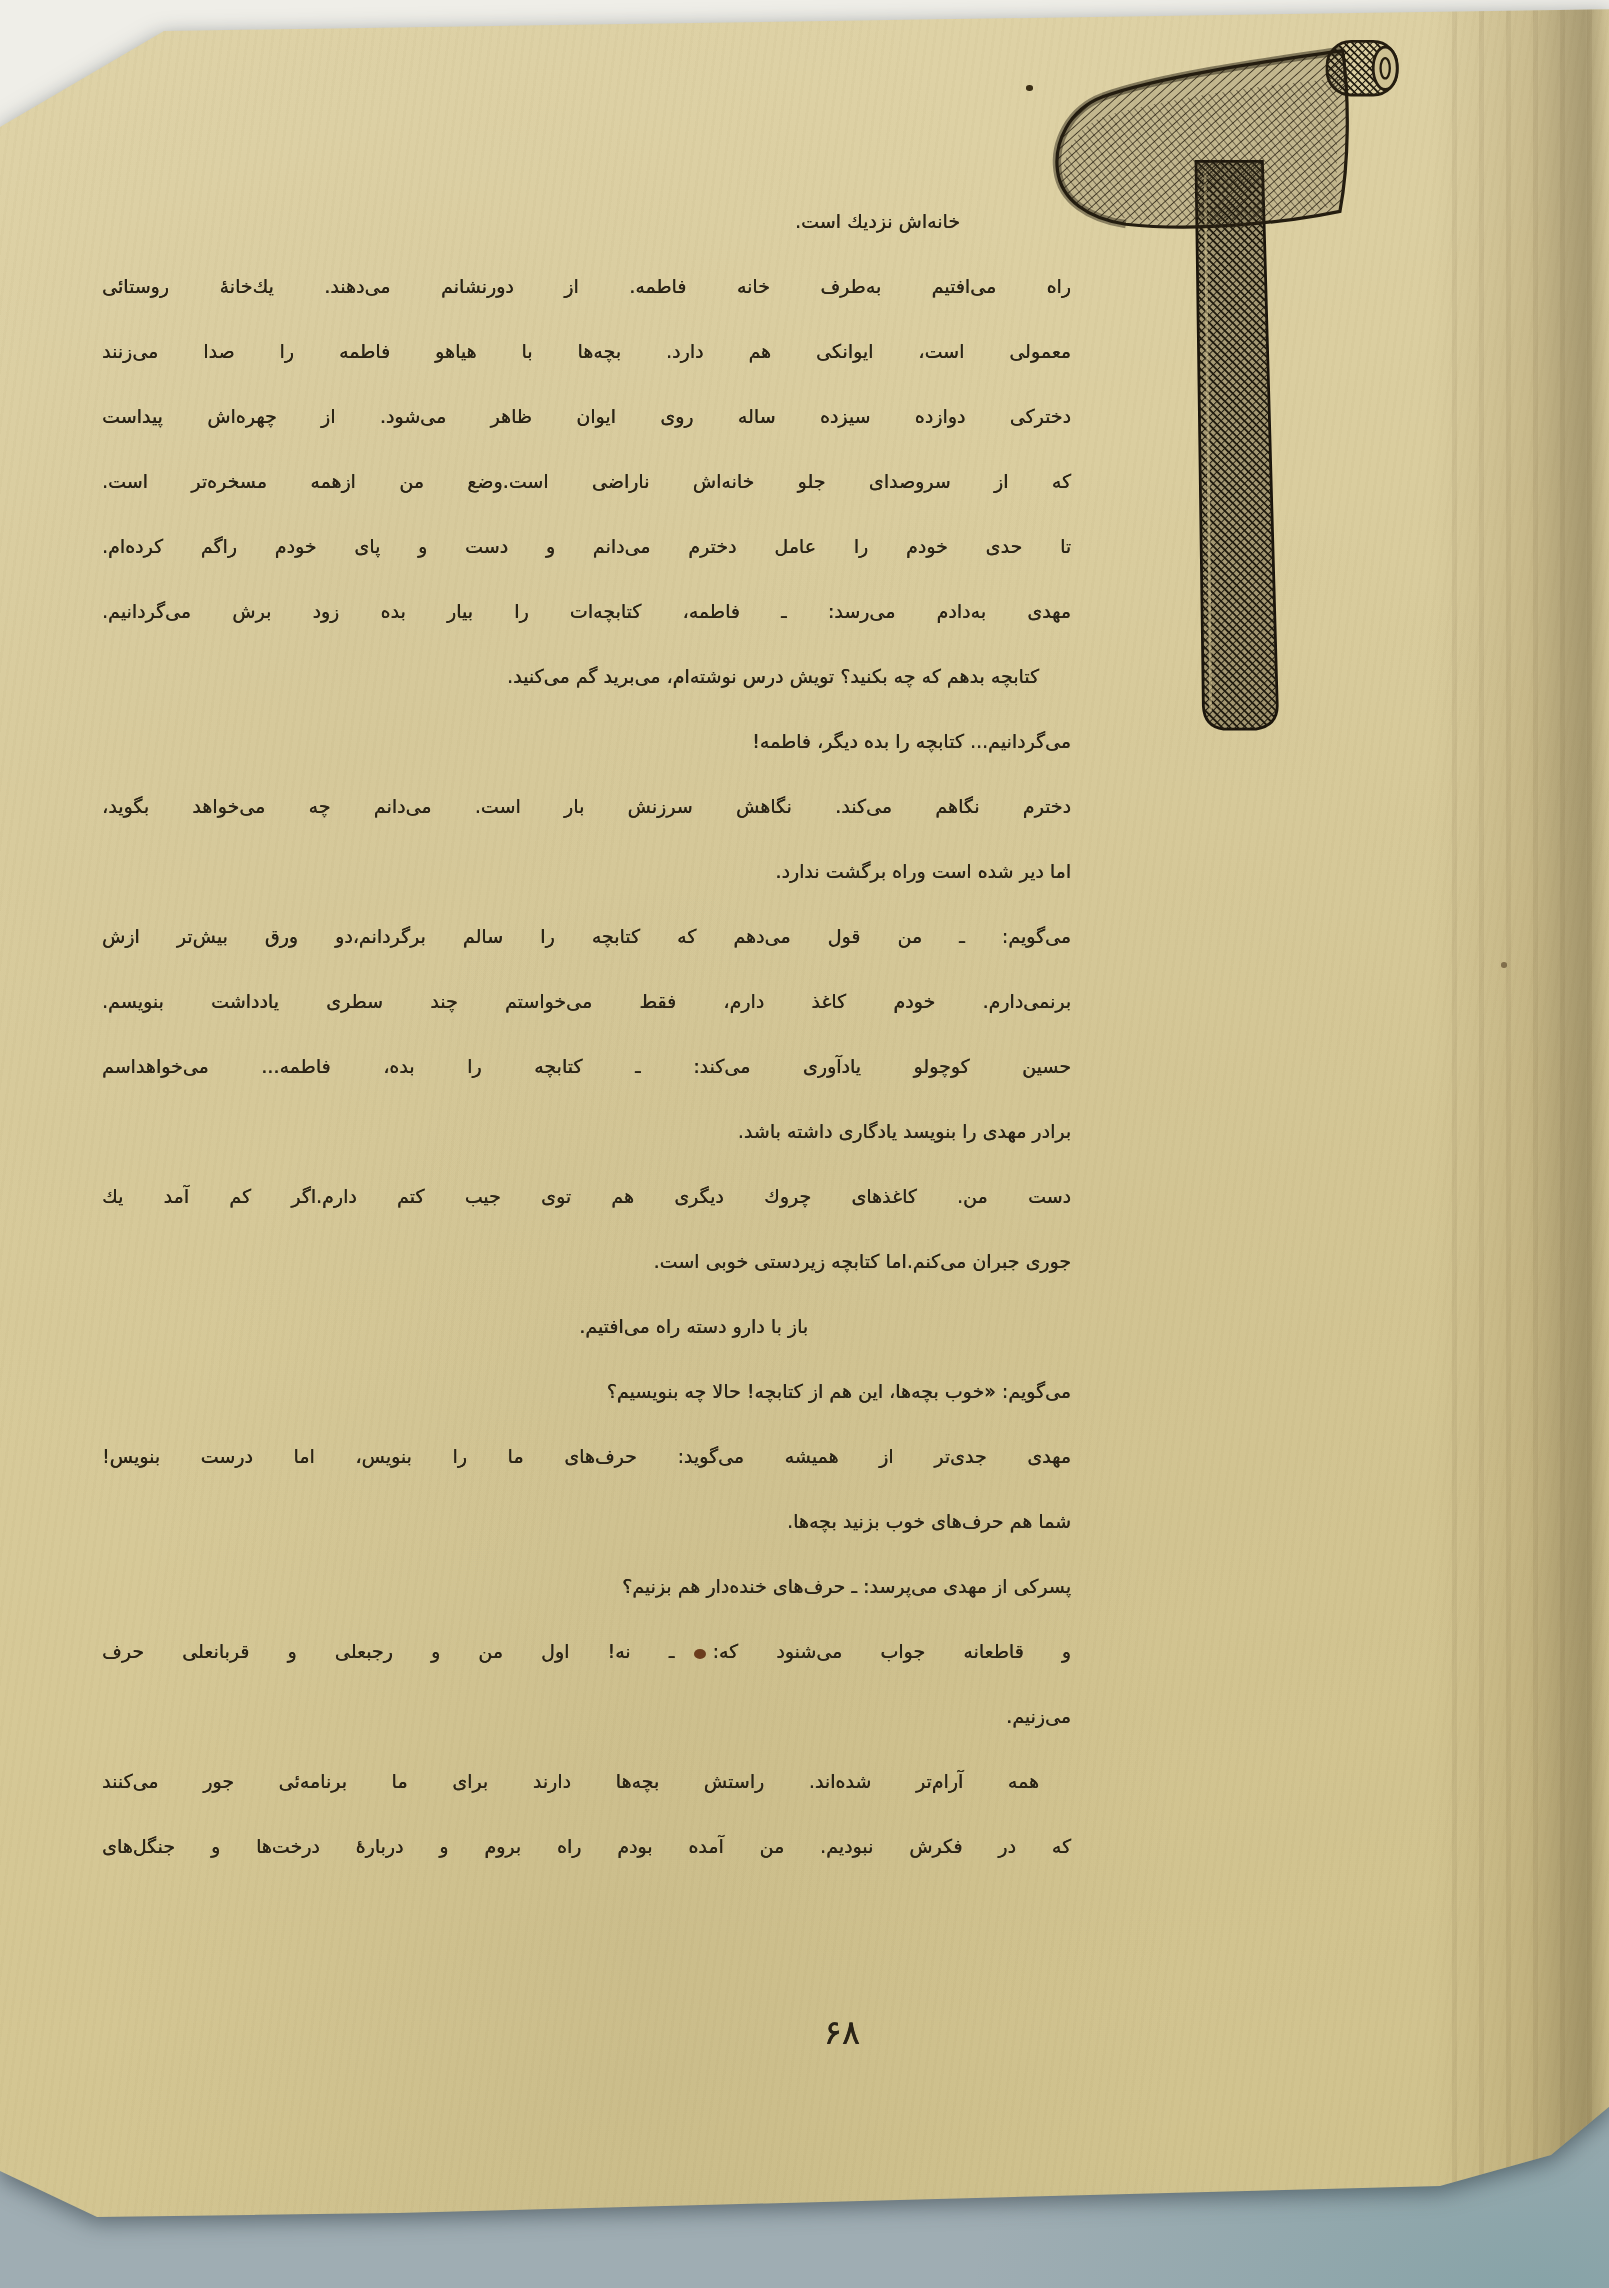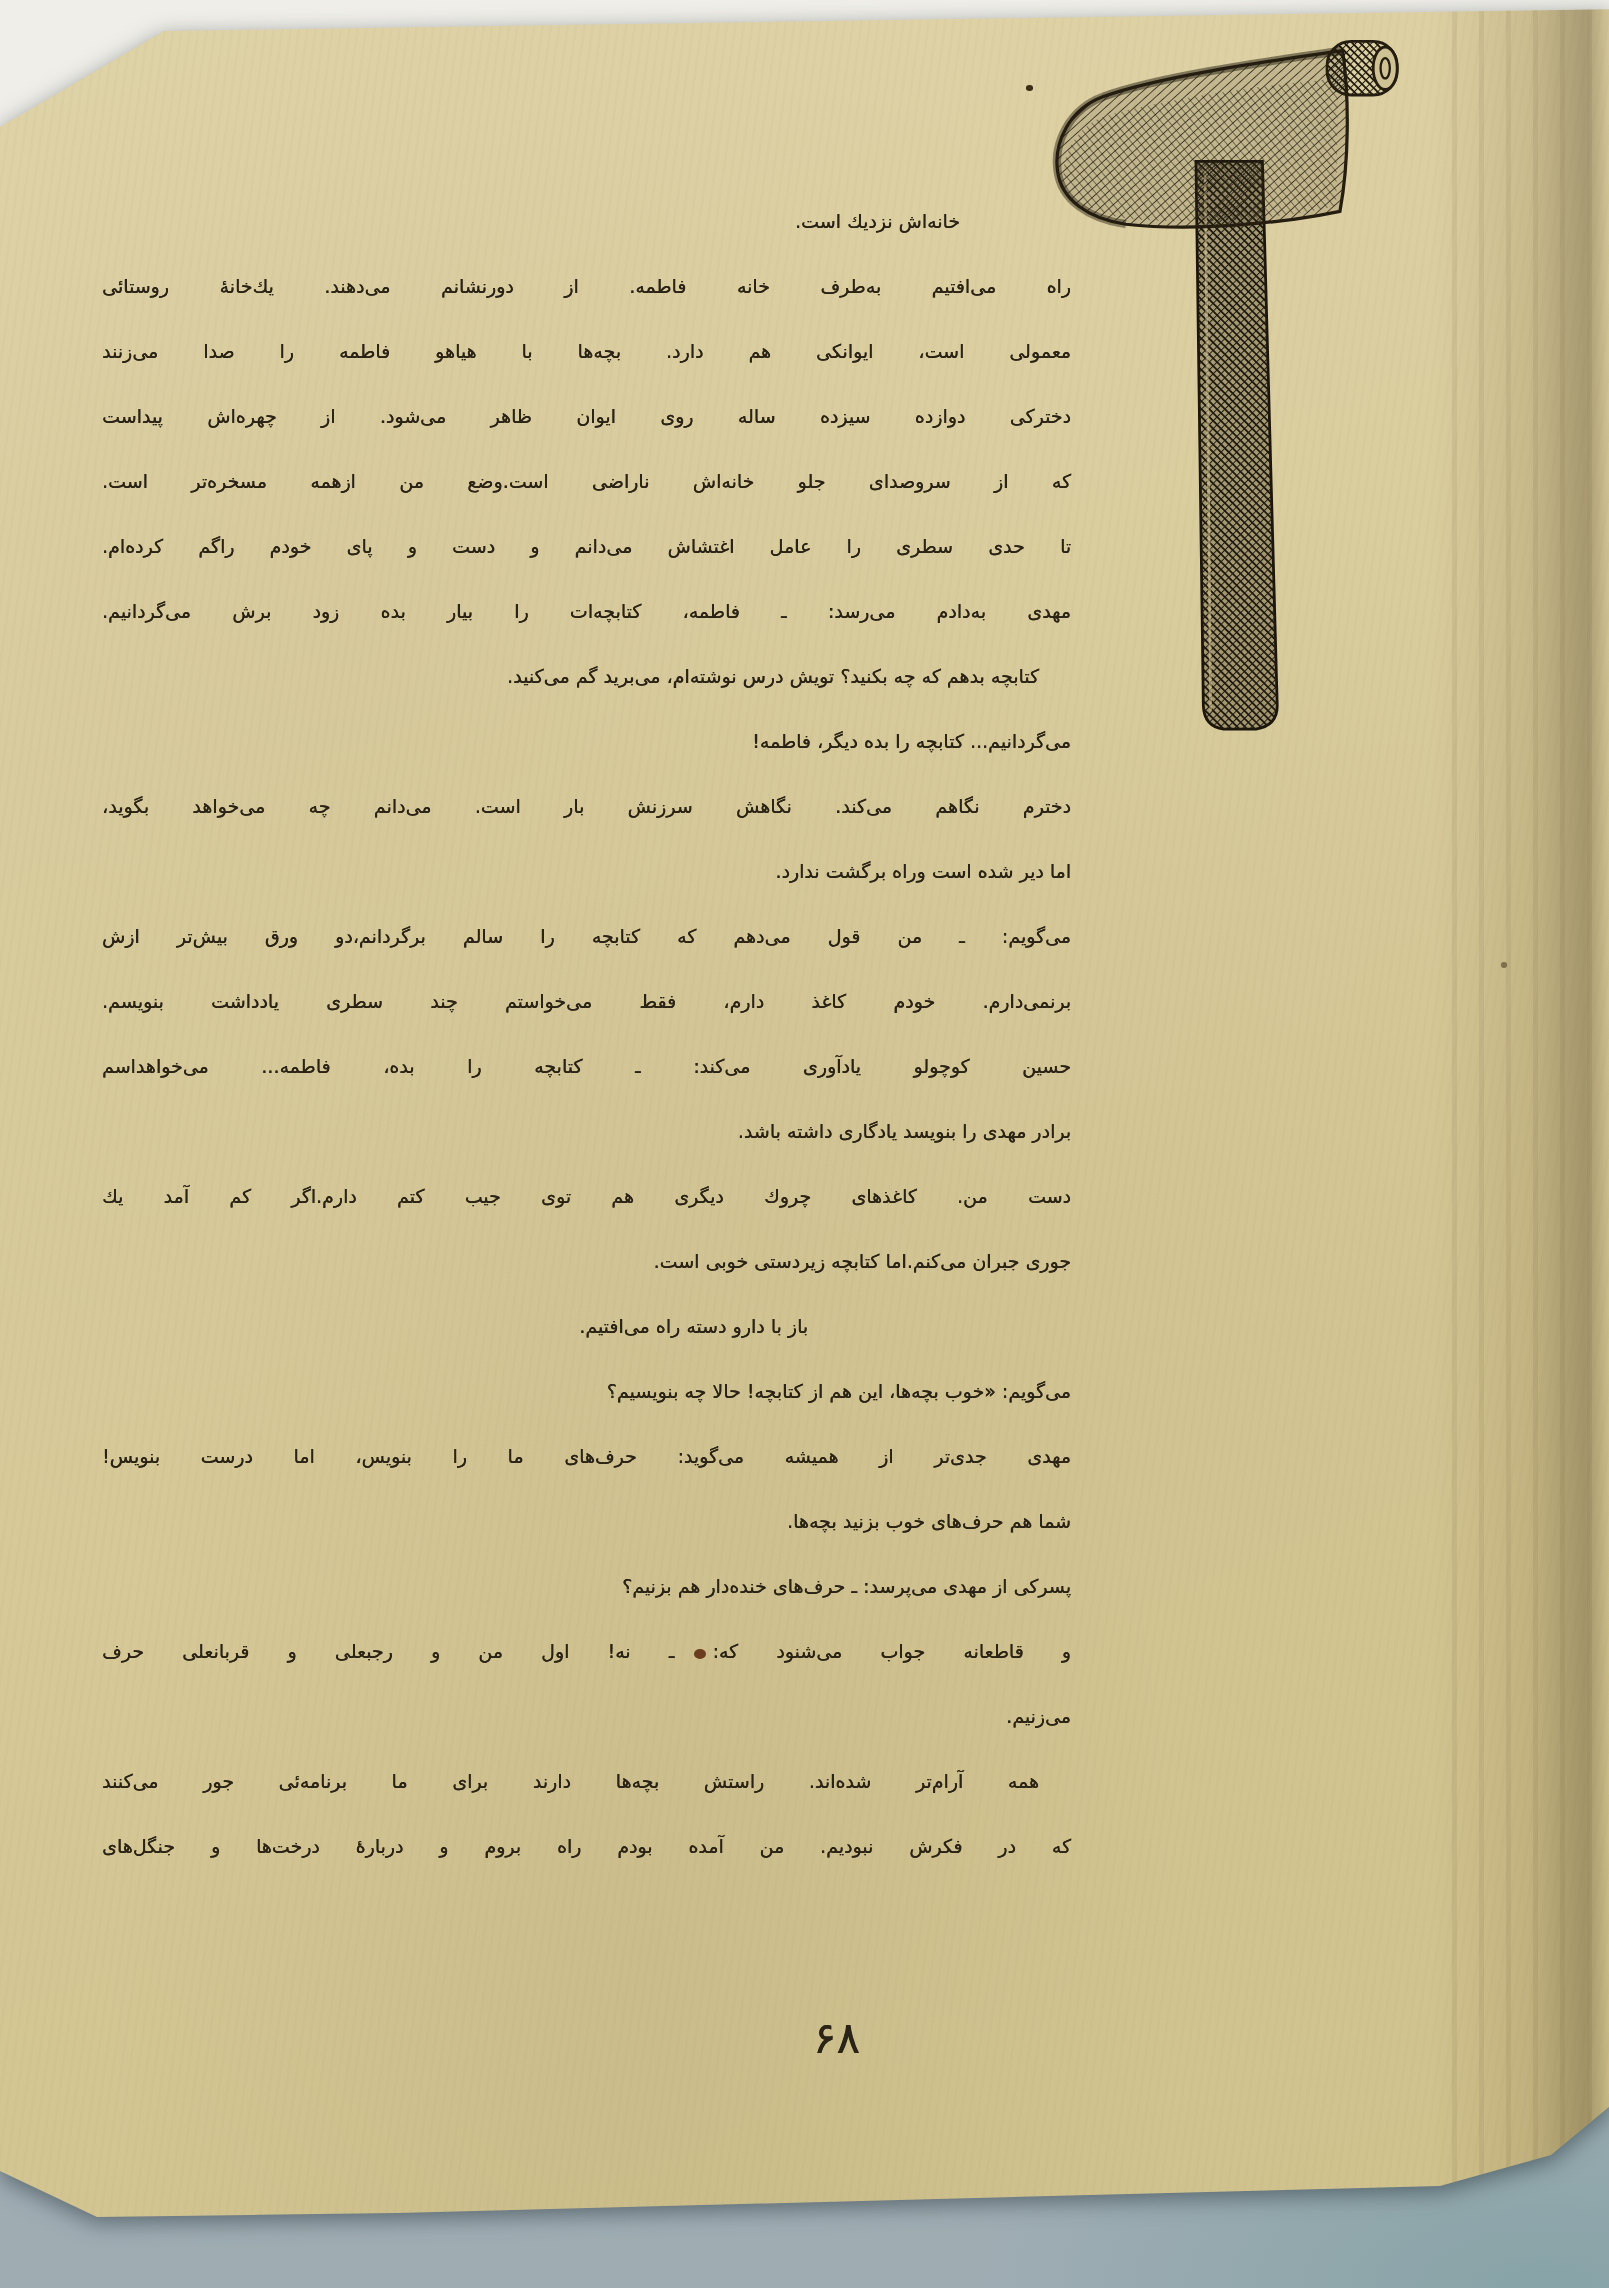--- a/index.html
+++ b/index.html
@@ -29,21 +29,21 @@
   .speck.s2{left:1026px;top:85px;width:6.5px;height:5.5px;background:#3a2e16;}
   .speck.s3{left:1501px;top:962px;width:5.5px;height:5.5px;background:rgba(70,50,25,.55);}
 
   .text-block{position:absolute;left:102px;top:189px;width:969px;direction:rtl;
      color:#2b2416;font-size:19px;font-weight:500;text-shadow:0.3px 0 0 currentColor;}
   .line{height:65px;line-height:65px;overflow:visible;}
   .line.j{text-align:justify;text-align-last:justify;}
   .line.r{text-align:right;}
 
   .page-number{position:absolute;left:786px;top:2012px;width:74px;direction:rtl;
-     font-size:44px;font-weight:500;color:#2a2317;text-shadow:0.3px 0 0 currentColor;}
+     font-size:34px;font-weight:500;color:#2a2317;text-shadow:0.3px 0 0 currentColor;}
 
   .axe{position:absolute;left:1015px;top:23px;width:397px;height:720px;}
 </style>
 </head>
 <body>
 
 <div class="canvas">
 
   <div class="scan-top"></div>
   <div class="scan-bottom-tint"></div>
@@ -93,21 +93,21 @@
           <ellipse cx="401" cy="49" rx="5" ry="11" fill="none" stroke="#241d10" stroke-width="2.5"></ellipse>
         </g>
       </svg>
 
       <div class="text-block">
           <div class="line r" style="padding-right: 111px;">خانه‌اش نزدیك است.</div>
           <div class="line j" style="padding-right: 0px;">راه می‌افتیم به‌طرف خانه فاطمه. از دورنشانم می‌دهند. یك‌خانهٔ روستائی</div>
           <div class="line j" style="padding-right: 0px;">معمولی است، ایوانکی هم دارد. بچه‌ها با هیاهو فاطمه را صدا می‌زنند</div>
           <div class="line j" style="padding-right: 0px;">دخترکی دوازده سیزده ساله روی ایوان ظاهر می‌شود. از چهره‌اش پیداست</div>
           <div class="line j" style="padding-right: 0px;">که از سروصدای جلو خانه‌اش ناراضی است.وضع من ازهمه مسخره‌تر است.</div>
-          <div class="line j" style="padding-right: 0px;">تا حدی سطری را عامل اغتشاش می‌دانم و دست و پای خودم راگم کرده‌ام.</div>
+          <div class="line j" style="padding-right: 0px;">تا حدی خودم را عامل دخترم می‌دانم و دست و پای خودم راگم کرده‌ام.</div>
           <div class="line j" style="padding-right: 0px;">مهدی به‌دادم می‌رسد: ـ فاطمه، کتابچه‌ات را بیار بده زود برش می‌گردانیم.</div>
           <div class="line r" style="padding-right: 32px;">کتابچه بدهم که چه بکنید؟ تویش درس نوشته‌ام، می‌برید گم می‌کنید.</div>
           <div class="line r" style="padding-right: 0px;">می‌گردانیم... کتابچه را بده دیگر، فاطمه!</div>
           <div class="line j" style="padding-right: 0px;">دخترم نگاهم می‌کند. نگاهش سرزنش بار است. می‌دانم چه می‌خواهد بگوید،</div>
           <div class="line r" style="padding-right: 0px;">اما دیر شده است وراه برگشت ندارد.</div>
           <div class="line j" style="padding-right: 0px;">می‌گویم: ـ من قول می‌دهم که کتابچه را سالم برگردانم،دو ورق بیش‌تر ازش</div>
           <div class="line j" style="padding-right: 0px;">برنمی‌دارم. خودم کاغذ دارم، فقط می‌خواستم چند سطری یادداشت بنویسم.</div>
           <div class="line j" style="padding-right: 0px;">حسین کوچولو یادآوری می‌کند: ـ کتابچه را بده، فاطمه... می‌خواهداسم</div>
           <div class="line r" style="padding-right: 0px;">برادر مهدی را بنویسد یادگاری داشته باشد.</div>
           <div class="line j" style="padding-right: 0px;">دست من. کاغذهای چروك دیگری هم توی جیب کتم دارم.اگر کم آمد یك</div>

